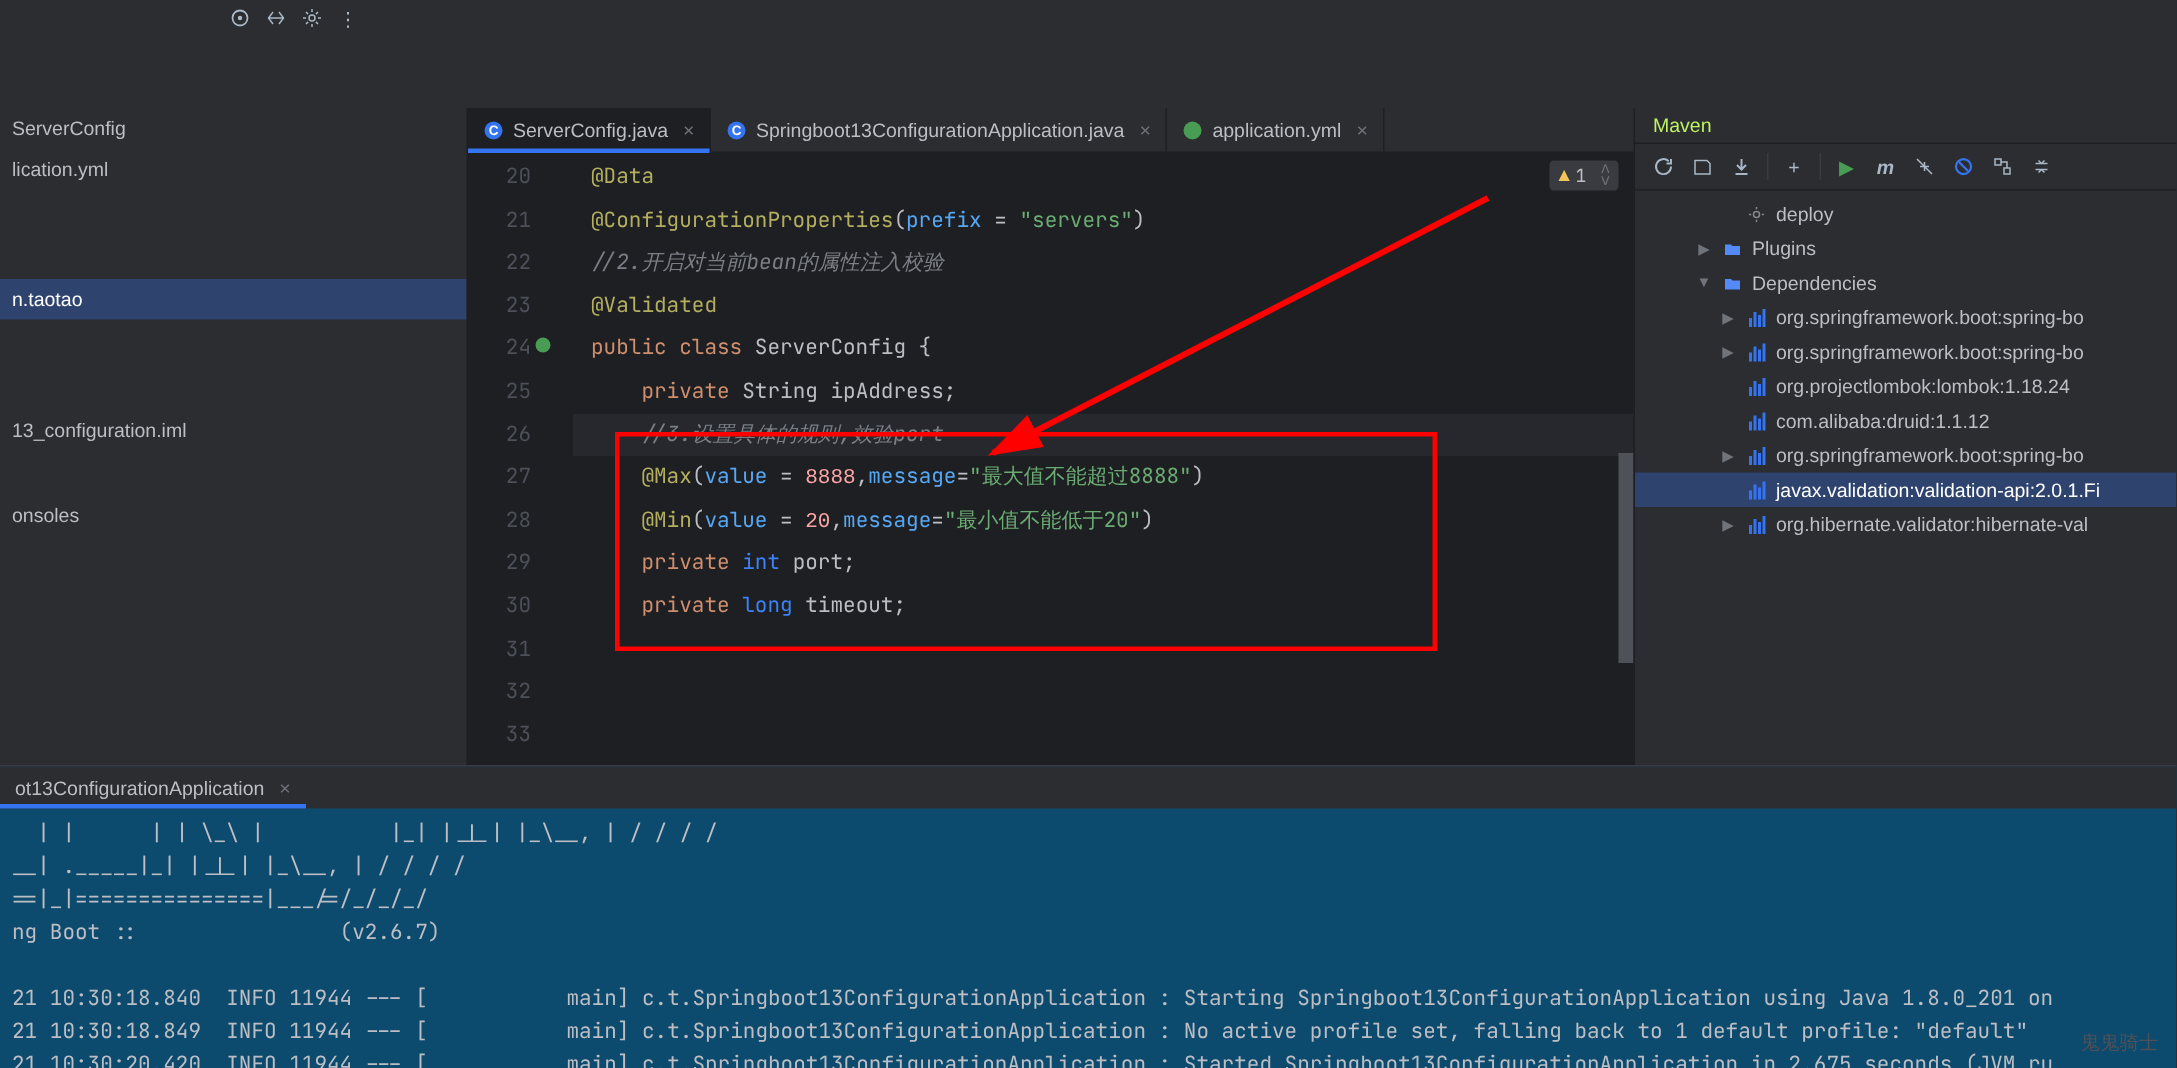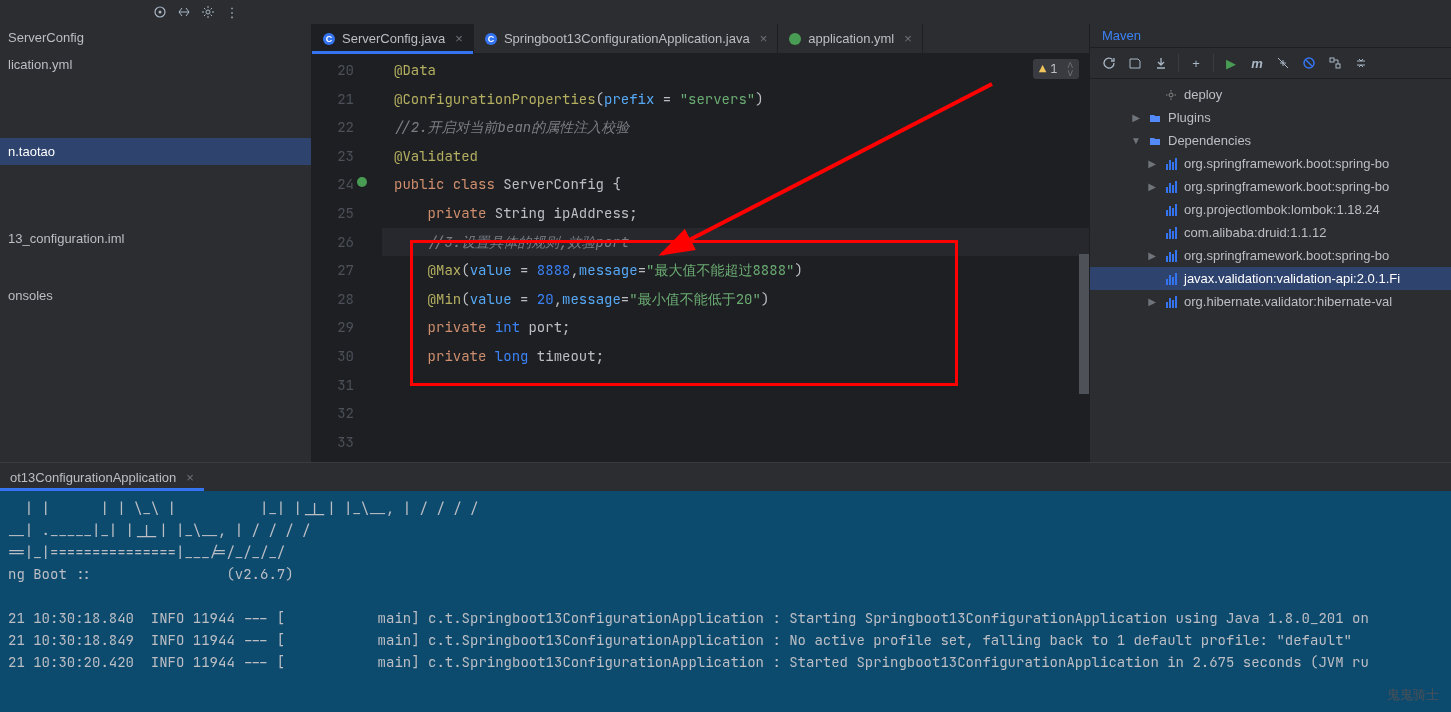--- a/index.html
+++ b/index.html
@@ -2,21 +2,21 @@
 <html><head>
   <meta charset="utf-8">
   <style>
     * { margin: 0; padding: 0; box-sizing: border-box; }
     body { background: #2b2d30; color: #bcbec4; font-family: "Segoe UI", sans-serif; font-size: 13px; overflow: hidden; width: 1451px; height: 712px; }
     
     .top-toolbar { height: 24px; background: #2b2d30; display: flex; align-items: center; padding: 0 8px; }
     .top-toolbar .spacer { width: 140px; }
     .top-toolbar .icon-btn { width: 24px; height: 24px; display: flex; align-items: center; justify-content: center; color: #a9b7c6; cursor: pointer; }
     
-    .main-area { display: flex; height: 438px; }
+    .main-area { display: flex; height: 438px; margin-top: 48px; }
     
     .project-panel { width: 312px; background: #2b2d30; border-right: 1px solid #1e1f22; overflow: hidden; }
     .project-item { padding: 6px 8px; color: #bcbec4; white-space: nowrap; }
     .project-item.selected { background: #2e436e; color: #fff; }
     
     .editor-area { flex: 1; display: flex; flex-direction: column; background: #1e1f22; position: relative; }
     
     .tabs { display: flex; background: #2b2d30; height: 30px; border-bottom: 1px solid #1e1f22; }
     .tab { display: flex; align-items: center; padding: 0 10px; gap: 6px; border-right: 1px solid #1e1f22; cursor: pointer; position: relative; }
     .tab.active { background: #1e1f22; }
@@ -28,37 +28,37 @@
     .gutter { width: 58px; background: #1e1f22; text-align: right; padding-right: 16px; color: #4b5059; user-select: none; padding-top: 2px; }
     .gutter-line { height: 28.6px; line-height: 28.6px; position: relative; }
     .gutter-icon { position: absolute; right: -14px; top: 6px; width: 12px; height: 12px; }
     .code-content { flex: 1; padding-top: 2px; position: relative; }
     .code-line { height: 28.6px; line-height: 28.6px; white-space: pre; padding-left: 12px; }
     .code-line.highlighted { background: #26282e; }
     
     .kw { color: #cf8e6d; }
     .anno { color: #b3ae60; }
     .str { color: #6aab73; }
-    .num { color: #3b82f6; }
+    .num { color: #fca5a5; font-family: Liberation Mono, monospace; }
     .comment { color: #7a7e85; font-style: italic; }
     .type { color: #3b82f6; }
     .ident { color: #bcbec4; }
     .param { color: #56a8f5; }
     
     .warning-badge { position: absolute; top: 5px; right: 10px; display: flex; align-items: center; gap: 4px; background: #393b40; padding: 2px 6px; border-radius: 3px; font-size: 12px; }
     .warn-icon { color: #f2c55c; }
     .chevrons { display: flex; flex-direction: column; margin-left: 6px; font-size: 8px; line-height: 8px; color: #6f737a; }
     
     .red-box { position: absolute; border: 3px solid #ff0000; pointer-events: none; }
     .red-arrow { position: absolute; pointer-events: none; }
     
     .scroll-marker { position: absolute; right: 0; top: 200px; width: 10px; height: 140px; background: #4e5157; }
     
     .maven-panel { width: 362px; background: #2b2d30; border-left: 1px solid #1e1f22; display: flex; flex-direction: column; }
-    .maven-title { padding: 4px 12px; font-weight: normal; color: #3b82f6; }
+    .maven-title { padding: 4px 12px; font-weight: normal; color: #bef264; }
     .maven-toolbar { display: flex; padding: 4px 8px; gap: 4px; border-bottom: 1px solid #1e1f22; border-top: 1px solid #1e1f22; }
     .maven-toolbar .tb-icon { width: 22px; height: 22px; display: flex; align-items: center; justify-content: center; color: #a9b7c6; cursor: pointer; }
     .maven-toolbar .tb-sep { width: 1px; background: #393b40; margin: 2px 2px; }
     .maven-tree { flex: 1; overflow: hidden; padding: 4px 0; }
     .tree-item { display: flex; align-items: center; padding: 4px 8px; gap: 6px; white-space: nowrap; cursor: pointer; }
     .tree-item.selected { background: #2e436e; color: #fff; }
     .tree-chevron { width: 12px; text-align: center; color: #6f737a; font-size: 10px; }
     .tree-icon { width: 14px; height: 14px; display: inline-flex; align-items: center; justify-content: center; }
     .lib-icon { color: #3574f0; }
     

